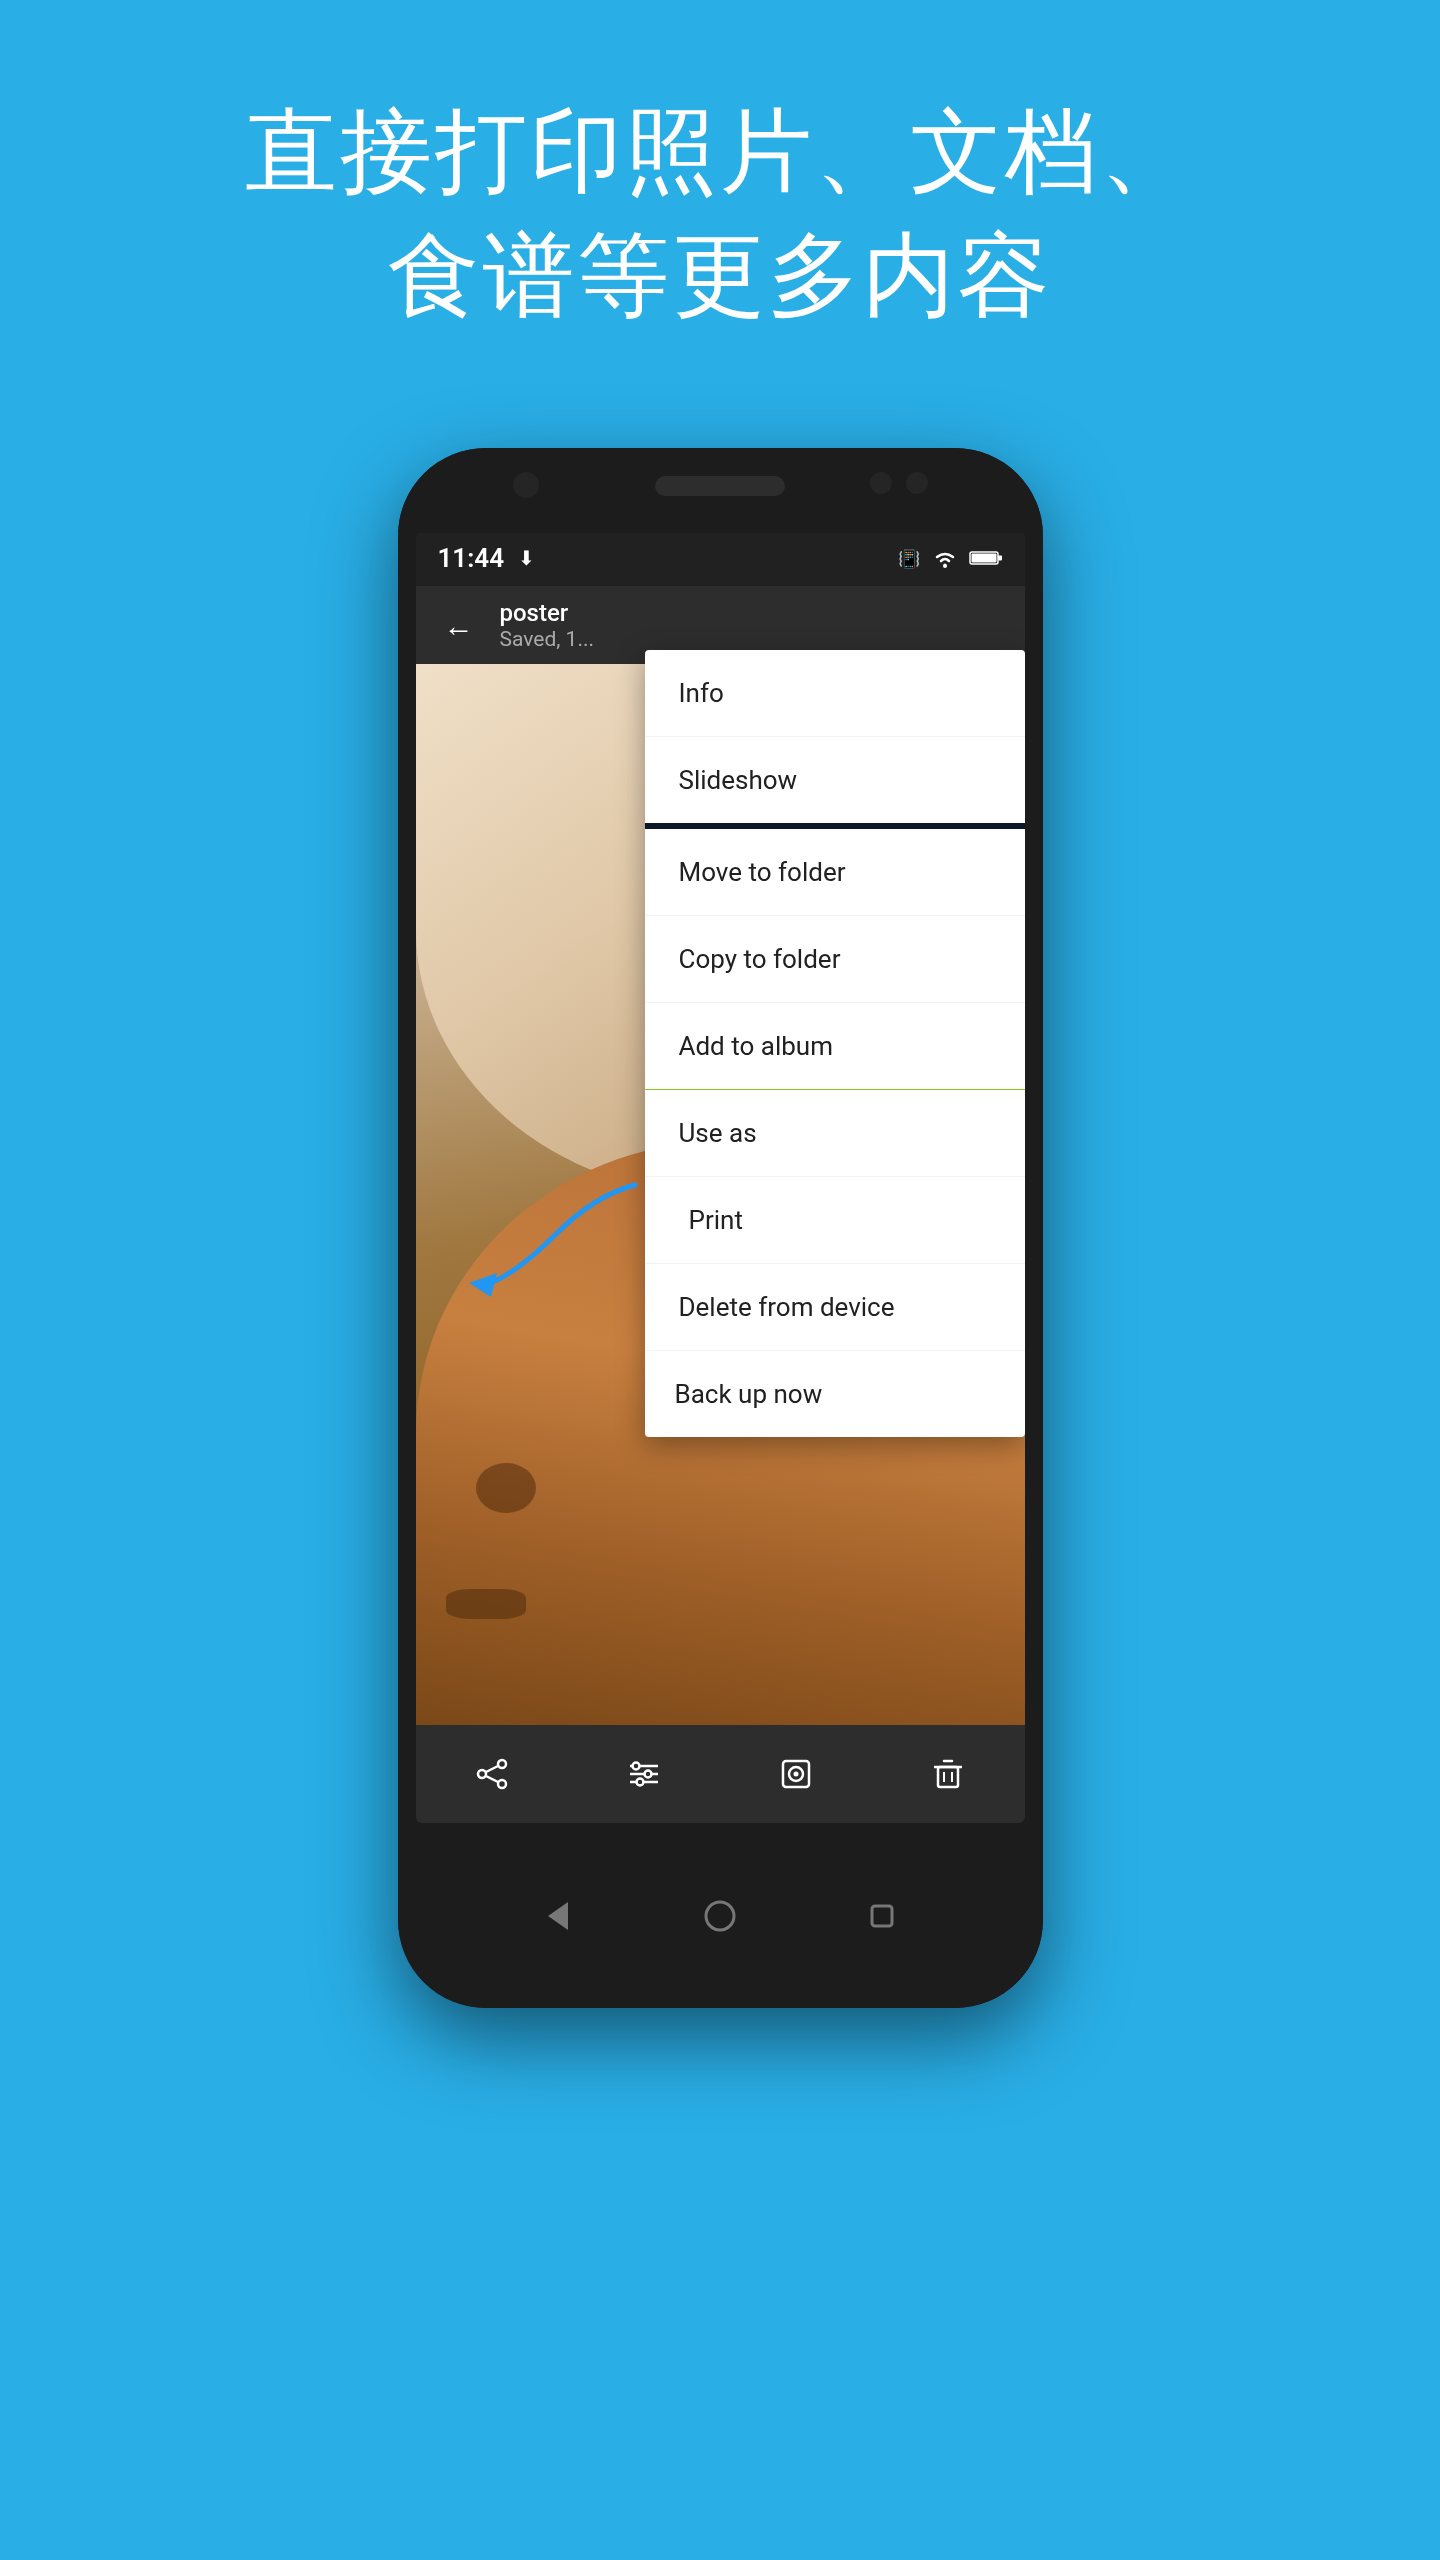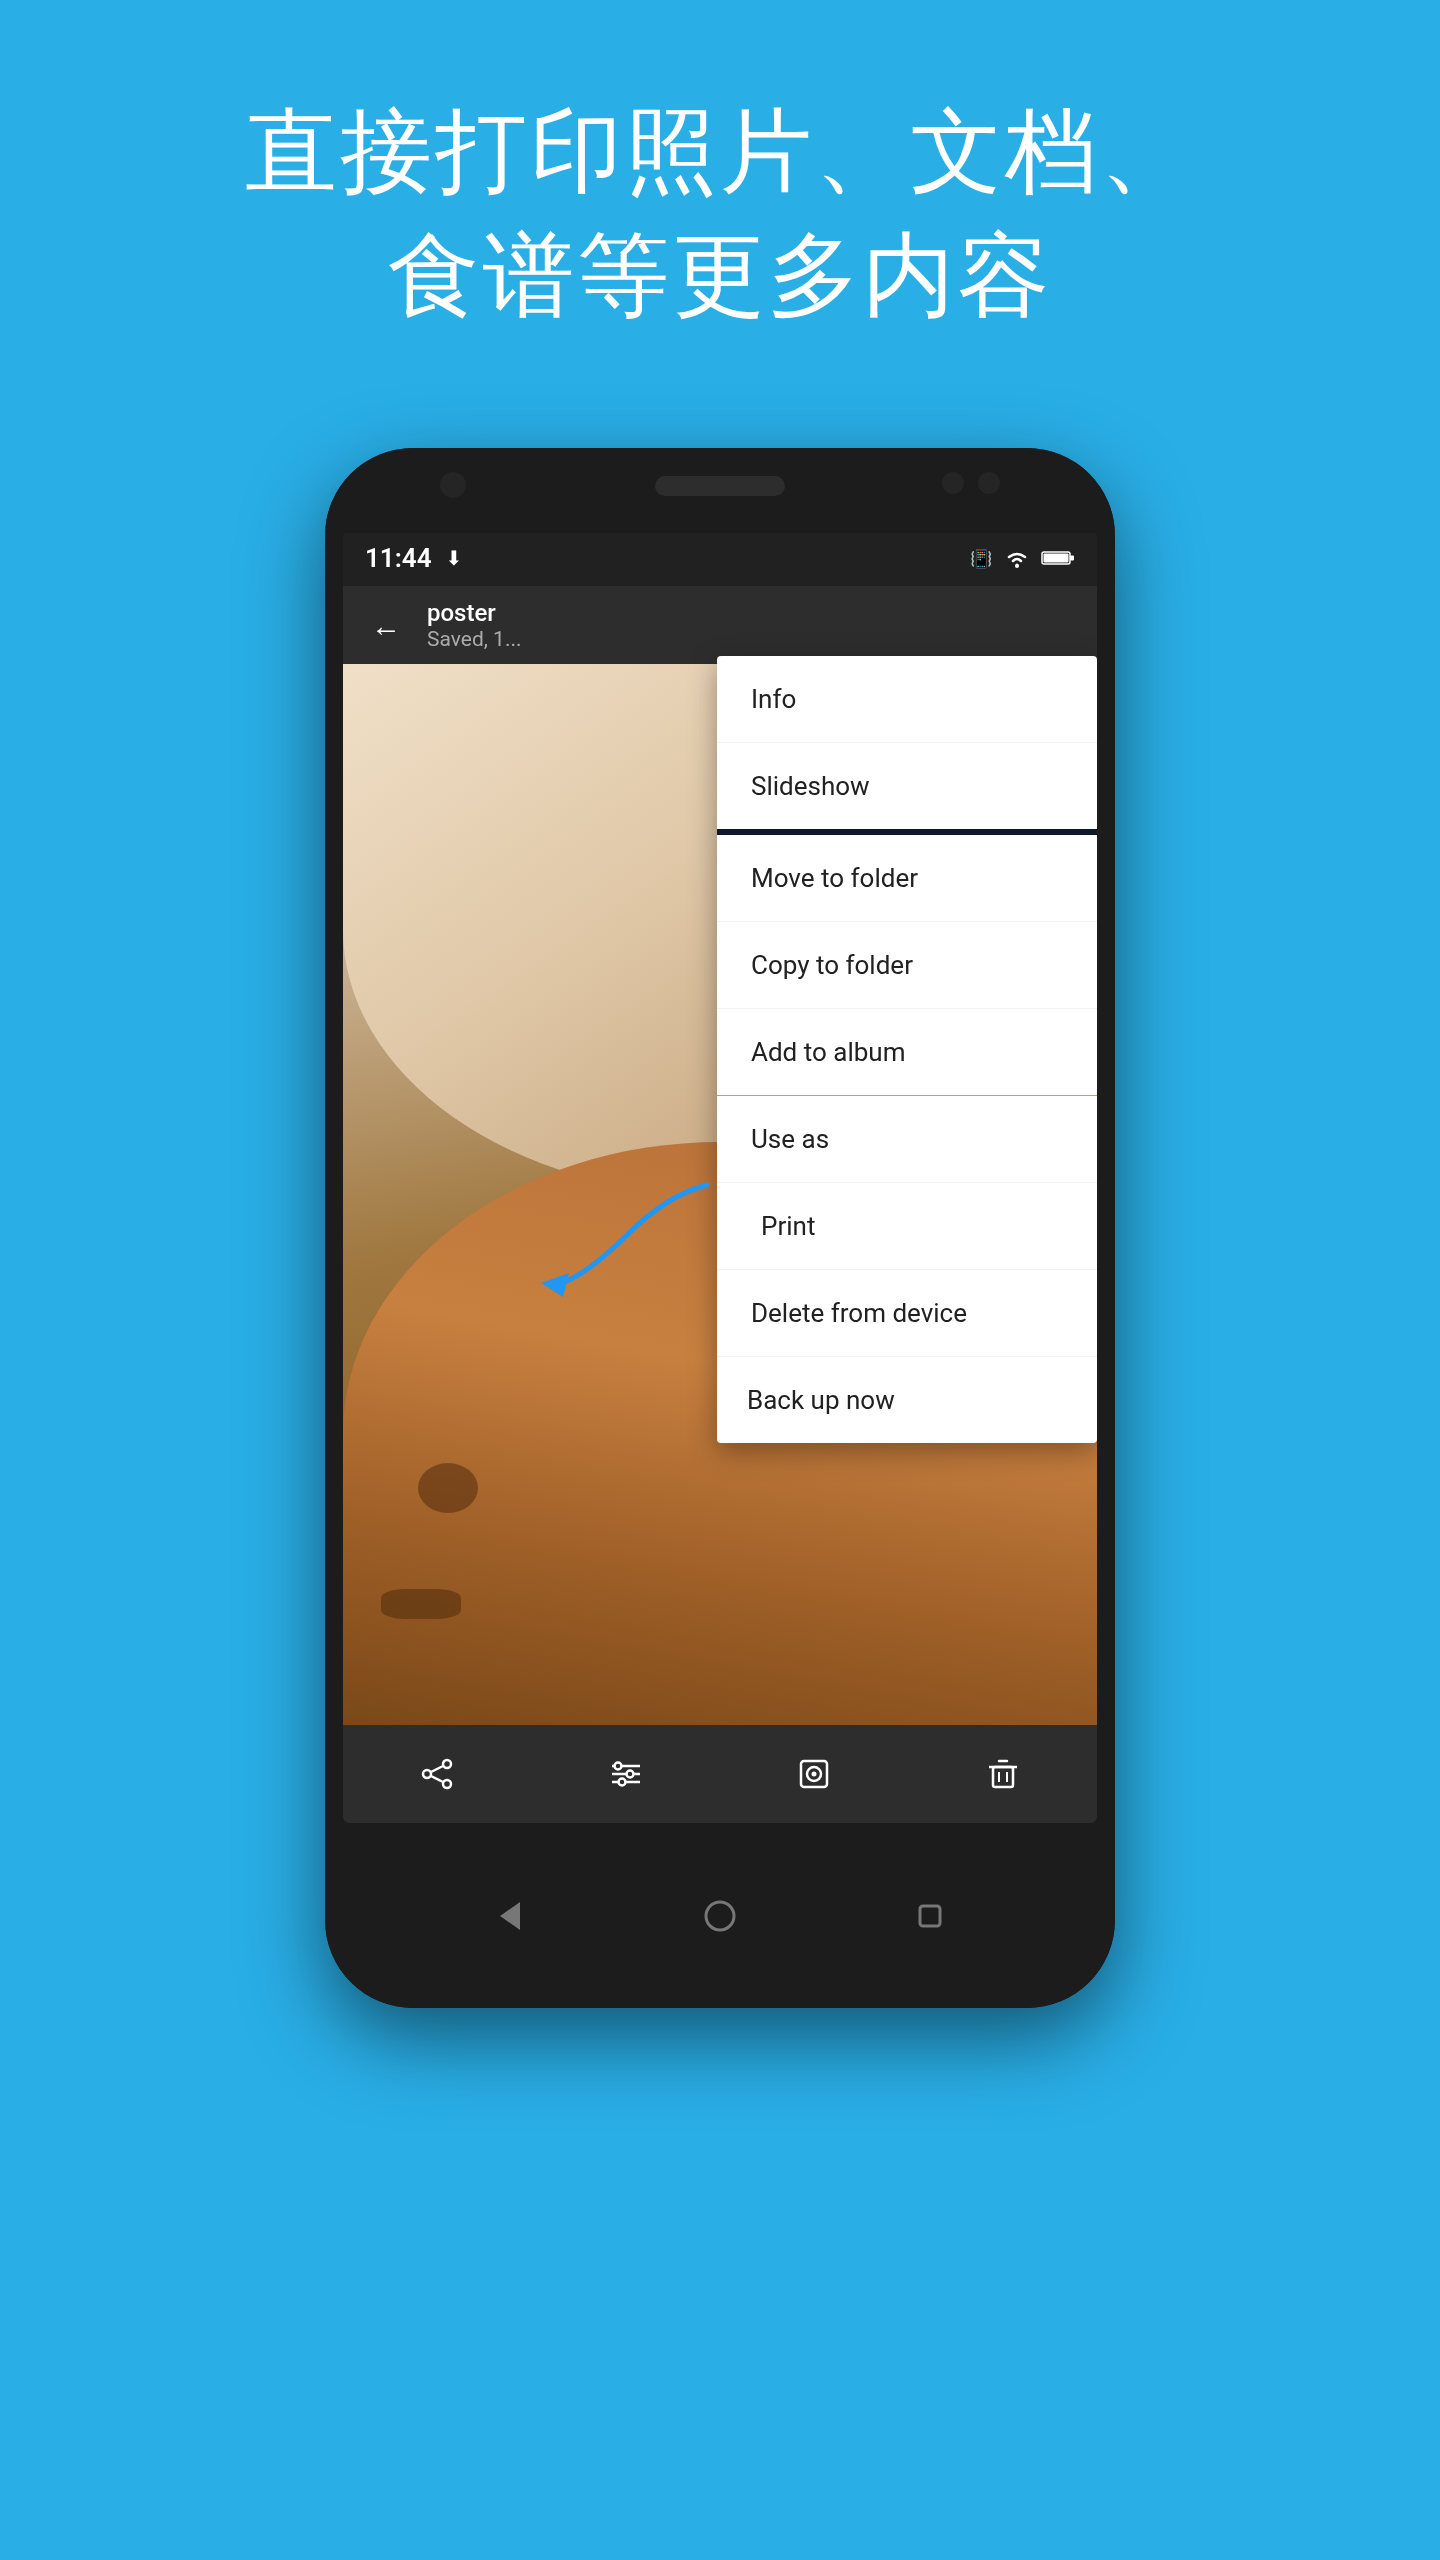--- a/index.html
+++ b/index.html
@@ -18,21 +18,21 @@
 </head>
 <body>
 
 <div style="width:1440px;height:2560px;background:#29aee6;display:flex;flex-direction:column;align-items:center;position:relative;">
 
   <div style="margin-top:90px;text-align:center;color:white;font-size:92px;font-weight:400;line-height:1.35;letter-spacing:3px;font-family:Liberation Serif, serif;">
     <div>直接打印照片、文档、</div>
     <div>食谱等更多内容</div>
   </div>
 
-  <div style="margin-top:110px;position:relative;width:790px;height:1560px;">
+  <div style="margin-top:110px;position:relative;width:645px;height:1560px;">
 
     <div style="width:100%;height:100%;background:#1c1c1c;border-radius:88px;position:relative;box-shadow:0 30px 80px rgba(0,0,0,0.5);overflow:hidden;">
 
       <div style="position:absolute;top:0;left:0;right:0;height:85px;background:#1c1c1c;z-index:15;border-radius:88px 88px 0 0;display:flex;align-items:center;justify-content:center;">
 
         <div style="width:130px;height:20px;background:#2d2d2d;border-radius:10px;position:absolute;top:28px;left:50%;transform:translateX(-50%);"></div>
 
         <div style="width:26px;height:26px;background:#252525;border-radius:50%;position:absolute;top:24px;left:115px;"></div>
 
         <div style="position:absolute;top:24px;right:115px;display:flex;gap:14px;">
@@ -116,21 +116,21 @@
 
           <svg width="36" height="36" viewBox="0 0 36 36" style="cursor:pointer;">
             <rect x="8" y="11" width="20" height="20" rx="2" stroke="white" stroke-width="2.5" fill="none"></rect>
             <line x1="4" y1="11" x2="32" y2="11" stroke="white" stroke-width="2.5"></line>
             <line x1="14" y1="5" x2="22" y2="5" stroke="white" stroke-width="2.5" stroke-linecap="round"></line>
             <line x1="14" y1="16" x2="14" y2="26" stroke="white" stroke-width="2"></line>
             <line x1="22" y1="16" x2="22" y2="26" stroke="white" stroke-width="2"></line>
           </svg>
         </div>
 
-        <div style="position:absolute;top:126px;right:0;width:380px;background:white;border-radius:4px;box-shadow:0 8px 28px rgba(0,0,0,0.35);z-index:50;overflow:hidden;">
+        <div style="position:absolute;top:120px;right:0;width:380px;background:white;border-radius:4px;box-shadow:0 8px 28px rgba(0,0,0,0.35);z-index:50;overflow:hidden;">
 
           <div style="padding:28px 34px;font-size:26px;color:#212121;border-bottom:1px solid #f2f2f2;cursor:pointer;">Info</div>
 
           <div style="padding:28px 34px;font-size:26px;color:#212121;border-bottom:6px solid #0f172a;cursor:pointer;">Slideshow</div>
 
           <div style="padding:28px 34px;font-size:26px;color:#212121;border-bottom:1px solid #f2f2f2;cursor:pointer;">Move to folder</div>
 
           <div style="padding:28px 34px;font-size:26px;color:#212121;border-bottom:1px solid #f2f2f2;cursor:pointer;">Copy to folder</div>
 
           <div style="padding:28px 34px;font-size:26px;color:#212121;border-bottom:1px solid #84cc16;cursor:pointer;">Add to album</div>

